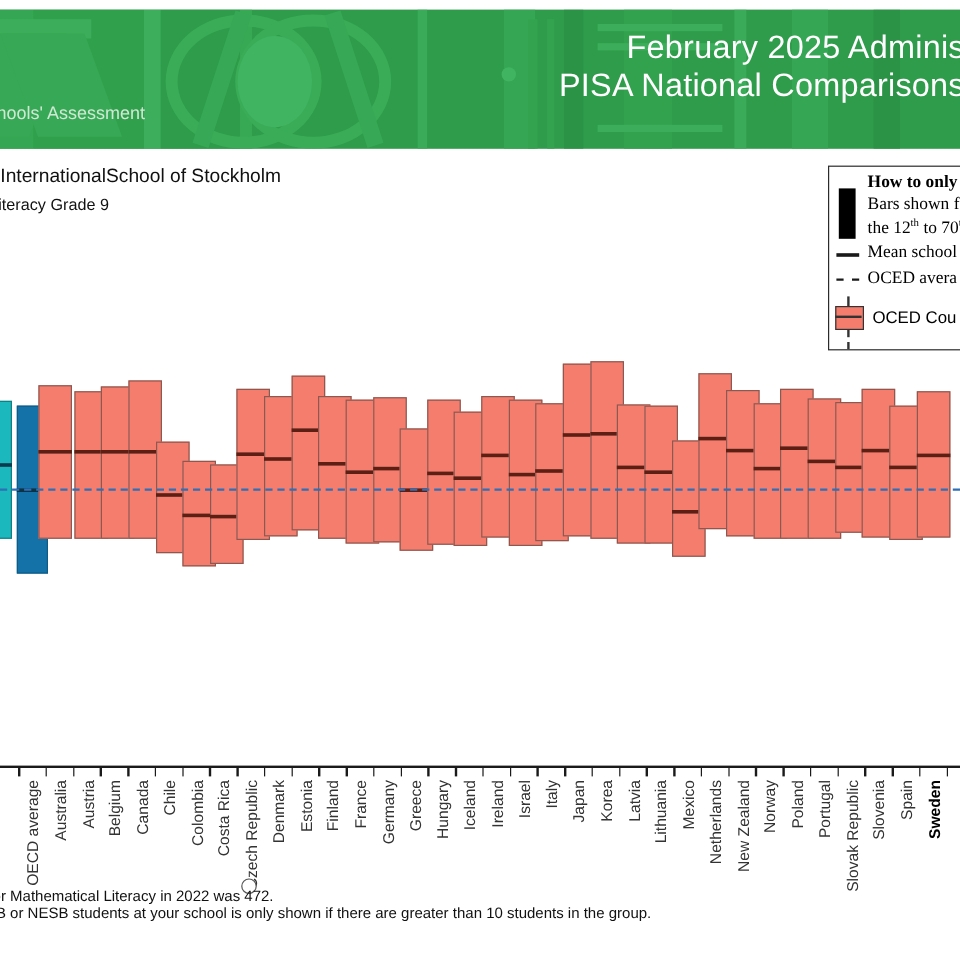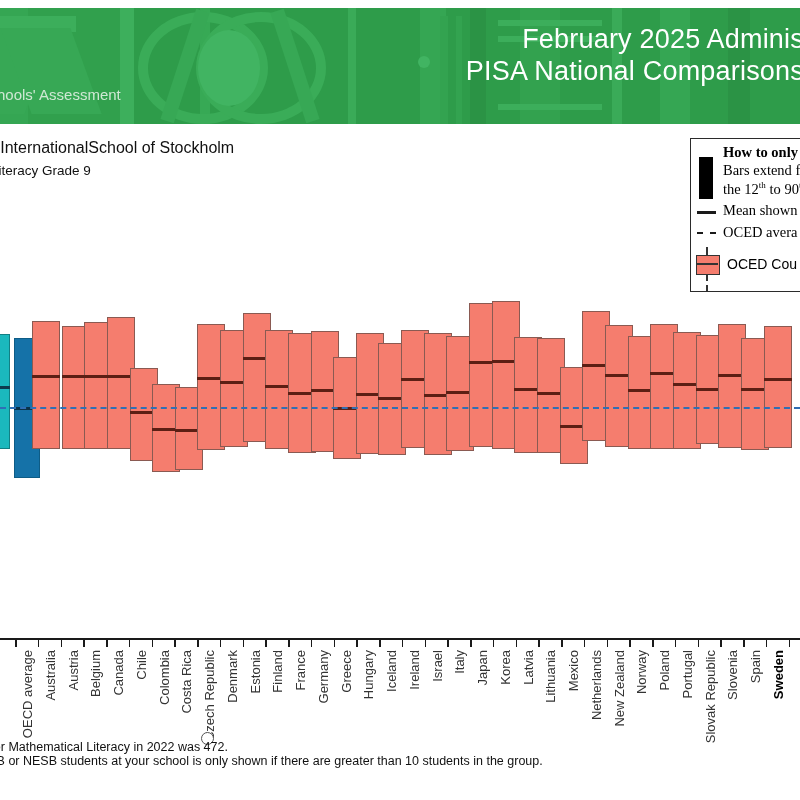--- a/index.html
+++ b/index.html
@@ -132,26 +132,26 @@
     </div>
     <div style="position:absolute;left:-28px;top:78px;color:#cfe8d4;font-size:15px;white-space:nowrap;">l Schools' Assessment</div>
   </div>
 
   <div class="school-name">olanInternationalSchool of Stockholm</div>
   <div class="subject-line">cal Literacy Grade 9</div>
 
   <div class="legend">
     <div class="leg-blackbar"></div>
     <div class="legend-title">How to only</div>
-    <div class="legend-desc1">Bars extend f</div>
+    <div class="legend-desc1">Bars shown f</div>
     <div class="legend-desc2">
-      <span>the 12</span><sup>th</sup><span> to 90</span><sup>th</sup>
+      <span>the 12</span><sup>th</sup><span> to 70</span><sup>th</sup>
     </div>
     <div class="leg-meanline"></div>
-    <div class="legend-mean">Mean shown</div>
+    <div class="legend-mean">Mean school</div>
     <div class="leg-dashline"></div>
     <div class="legend-oecd-avg">OCED avera</div>
 
     <div class="leg-box legend-sw1">
       <div class="whisk" style="top:0;height:34px;"></div>
       <div class="bx" style="background:#f57d6e;"></div>
       <div class="mid"></div>
     </div>
     <div class="legend-lbl1">OCED Cou</div>
 

